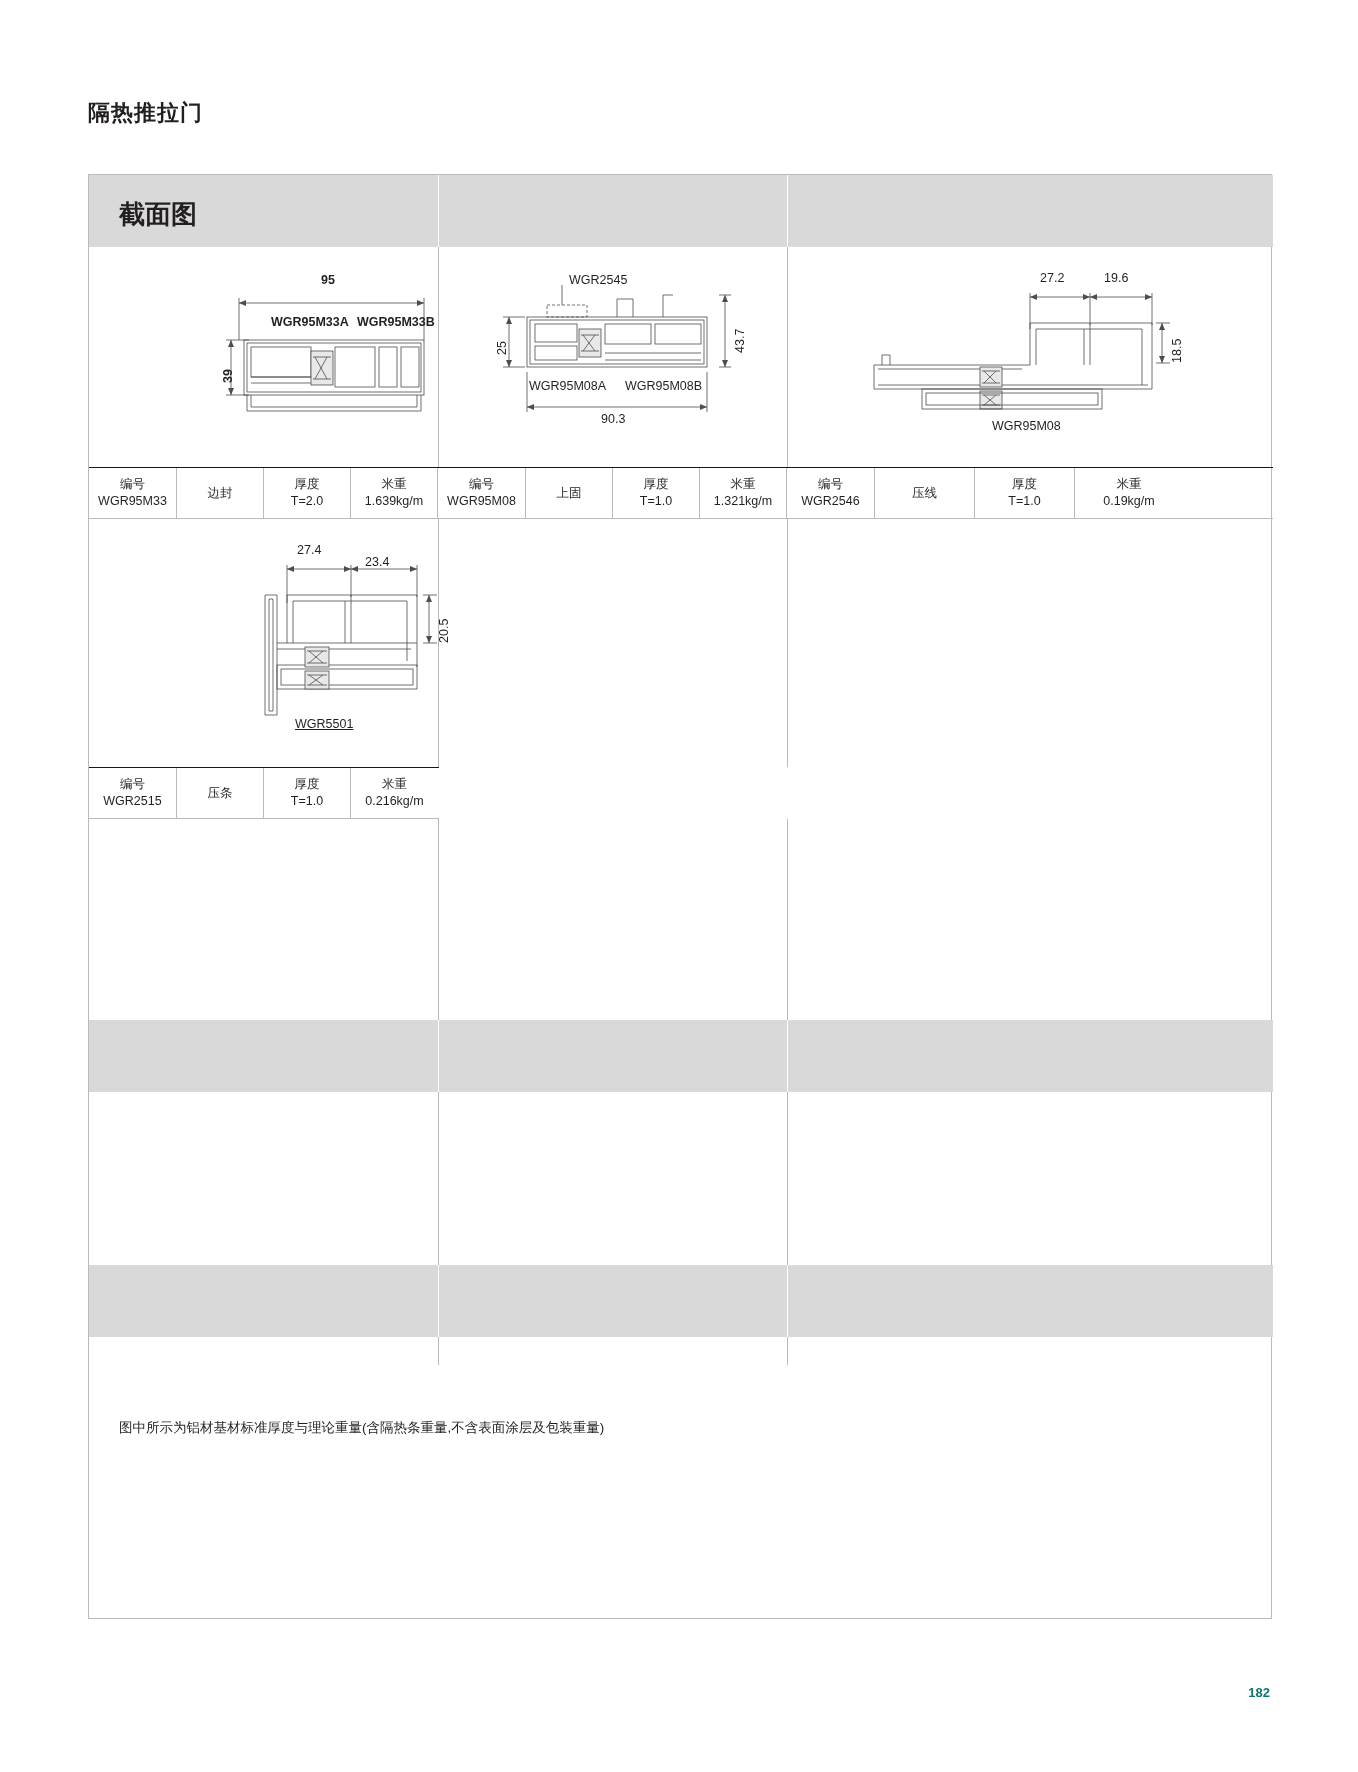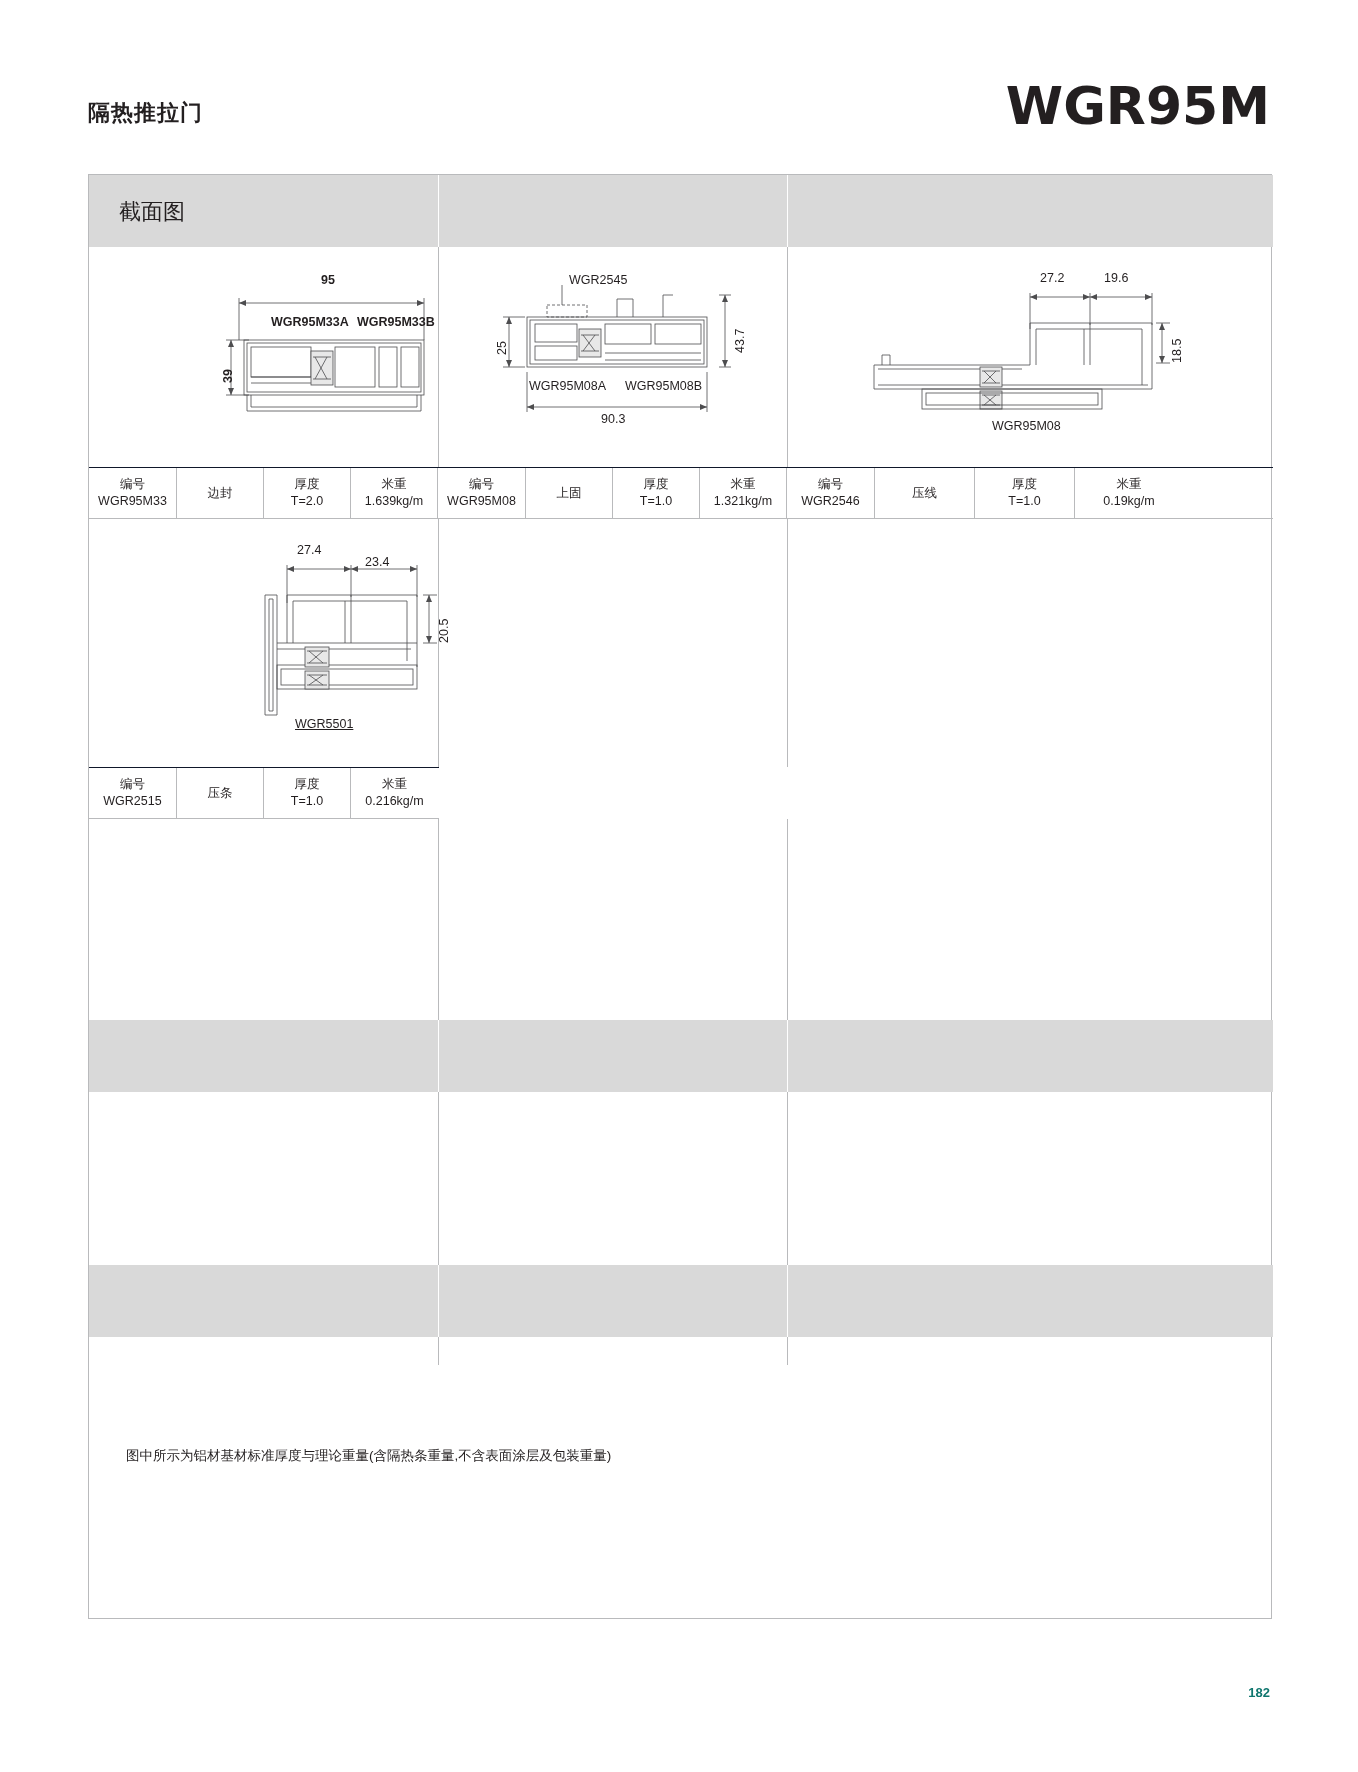--- a/index.html
+++ b/index.html
@@ -67,22 +67,23 @@
     position: absolute;
     top: 0;
     width: 1px;
     height: 72px;
     background: #ffffff;
   }
   .band-label {
     position: absolute;
     left: 30px;
     top: 22px;
-    font-size: 22px;
-    color: #231f20;
+    font-size: 26px;
+    color: #231f20;
+    font-weight: bold;
   }
   
   .vsep {
     position: absolute;
     width: 1px;
     background: #b9babc;
   }
   
   .spec-row {
     position: absolute;
@@ -136,21 +137,20 @@
     color: #0f766e;
   }
 </style>
 </head>
 <body>
 
 <div class="page">
 
   <div class="header">
     <div class="header-title">隔热推拉门</div>
-    <div class="header-code">WGR95M</div>
   </div>
 
   <div class="frame">
 
     <div class="band" style="top:0;">
       <div class="band-label">截面图</div>
       <div class="colsep" style="left:349px;"></div>
       <div class="colsep" style="left:698px;"></div>
     </div>
 
@@ -423,21 +423,21 @@
     </div>
 
     <div class="vsep" style="left:349px; top:917px; height:273px;"></div>
     <div class="vsep" style="left:698px; top:917px; height:273px;"></div>
 
     <div class="band" style="top:1090px;">
       <div class="colsep" style="left:349px;"></div>
       <div class="colsep" style="left:698px;"></div>
     </div>
 
-    <div class="note" style="top:1268px;margin-left:7px;">
+    <div class="note" style="top:1240px;">
       <div>图中所示为铝材基材标准厚度与理论重量(含隔热条重量,不含表面涂层及包装重量)</div>
     </div>
 
   </div>
 
   <div class="pageno">182</div>
 
 </div>
 
 </body></html>

